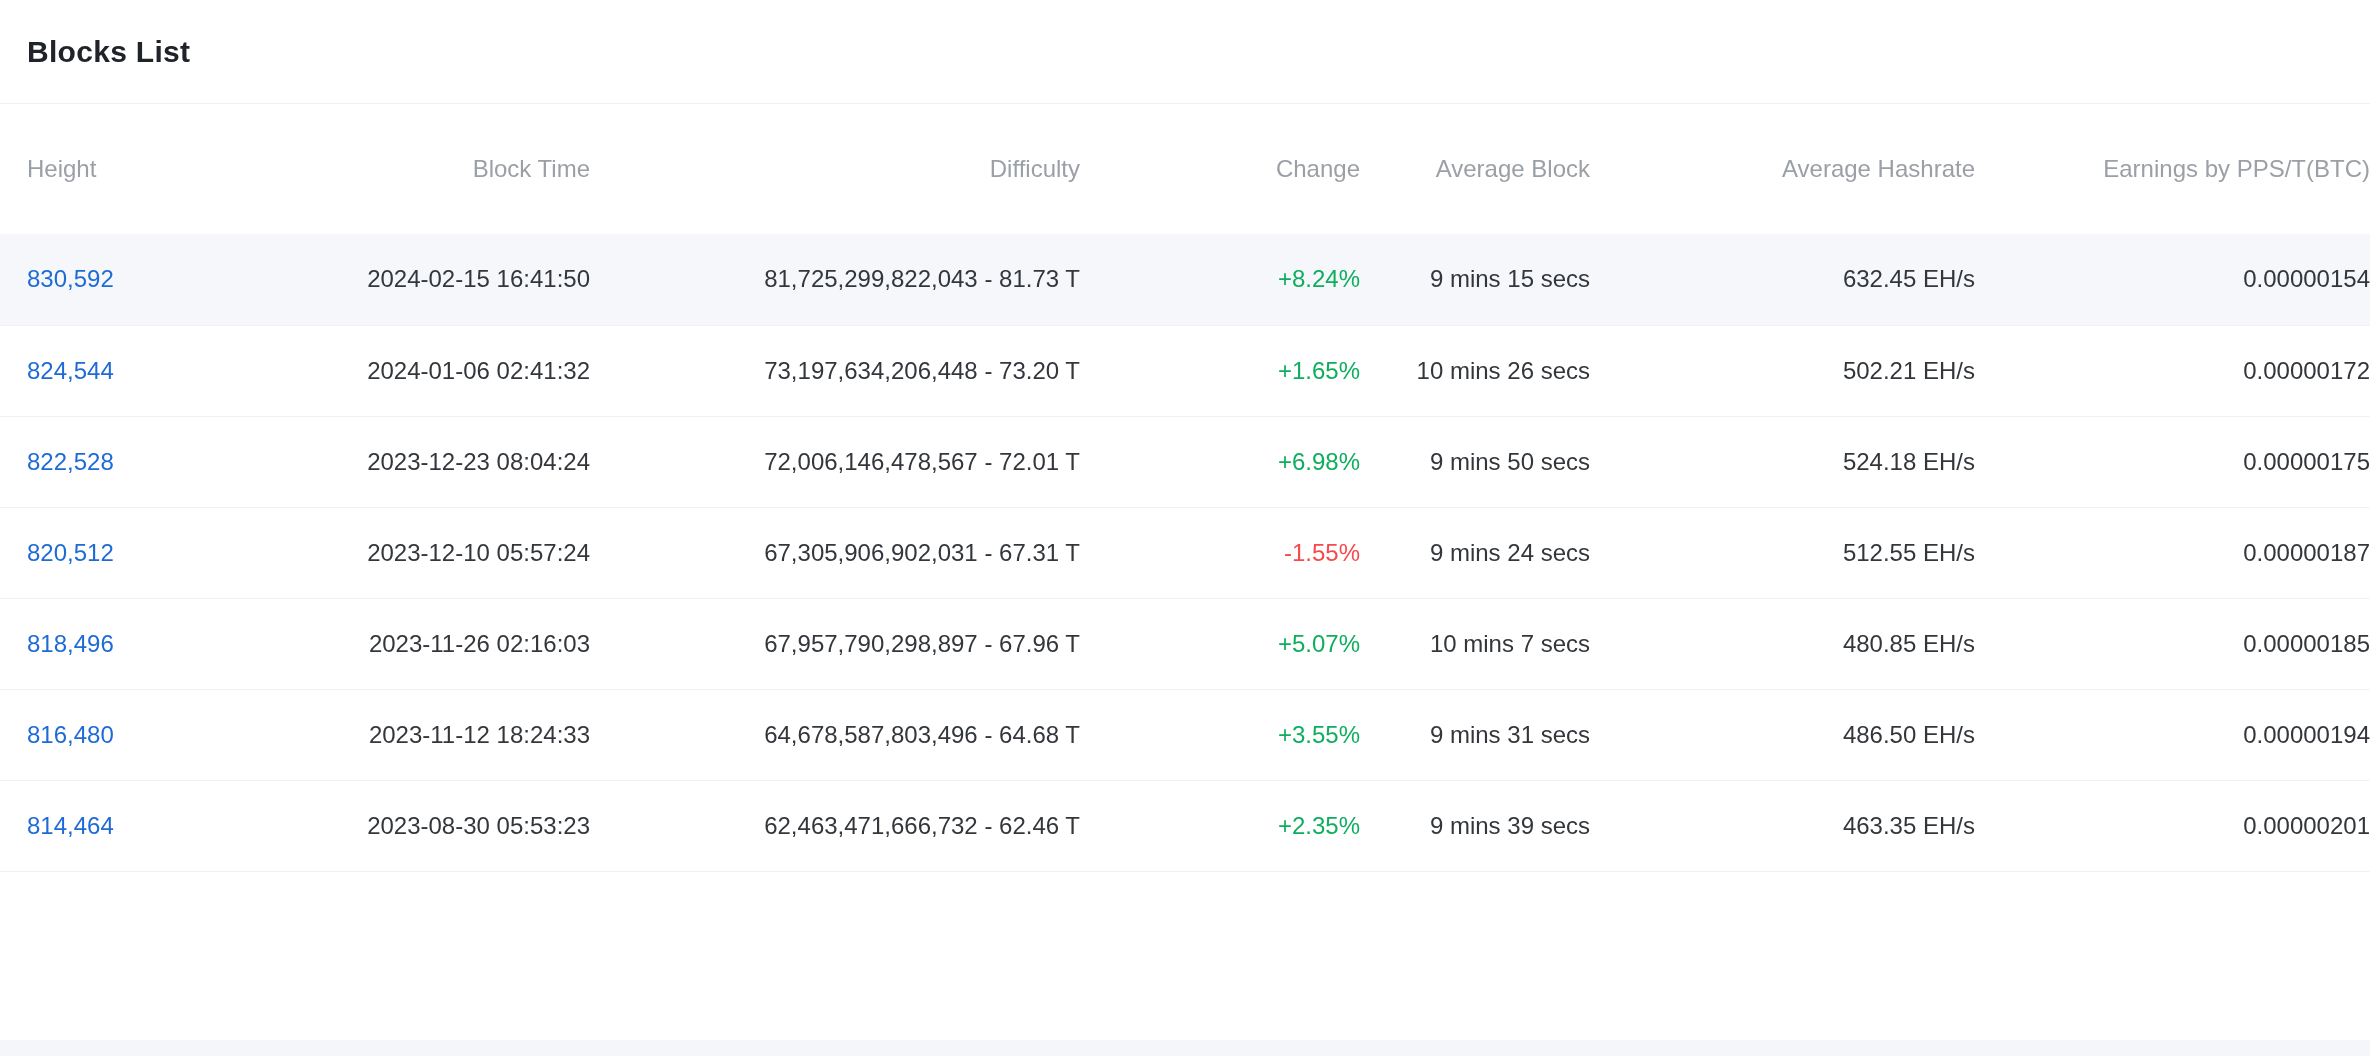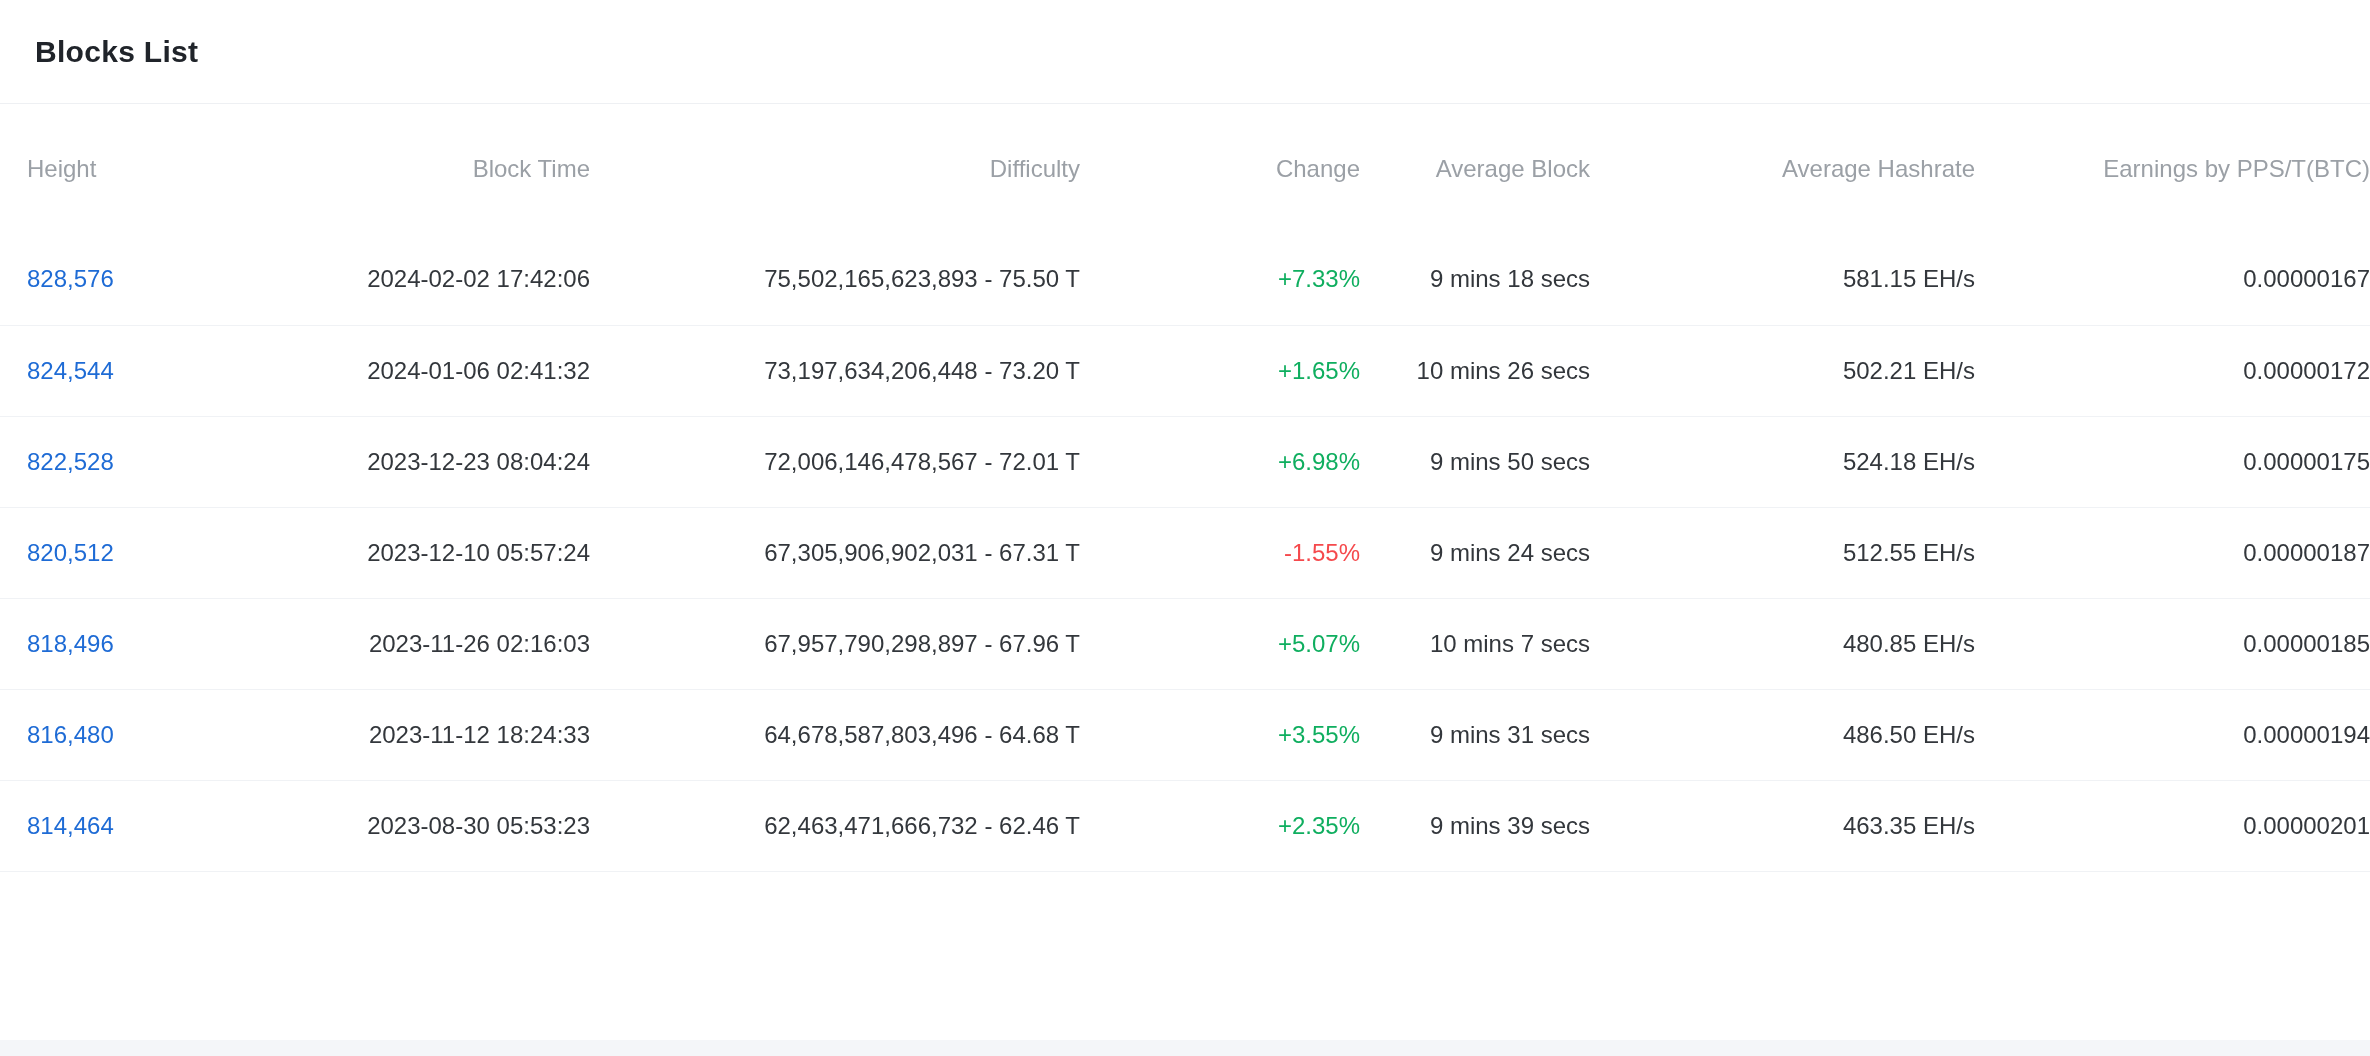--- a/index.html
+++ b/index.html
@@ -16,21 +16,21 @@
     width: 2370px;
     height: 1040px;
     background: #ffffff;
     overflow: hidden;
   }
   .card-header {
     height: 104px;
     border-bottom: 1px solid #eef0f3;
     display: flex;
     align-items: center;
-    padding: 0 35px;
+    padding: 0 27px;
   }
   .title {
     font-size: 30px;
     font-weight: 700;
     color: #20242a;
     letter-spacing: 0.3px;
   }
   table.blocks-table {
     width: 2370px;
     border-collapse: collapse;
@@ -87,28 +87,28 @@
           <th class="al">Height</th>
           <th class="ac">Block Time</th>
           <th class="ac">Difficulty</th>
           <th class="ac">Change</th>
           <th class="ac">Average Block</th>
           <th class="ac">Average Hashrate</th>
           <th class="ar">Earnings by PPS/T(BTC)</th>
         </tr>
     </thead>
     <tbody id="table-body">
-        <tr>
-          <td class="al"><a class="height-link">828,576</a></td>
-          <td class="ac">2024-02-02 17:42:06</td>
-          <td class="ac">75,502,165,623,893 - 75.50 T</td>
-          <td class="ac"><span class="change-up">+7.33%</span></td>
-          <td class="ac">9 mins 18 secs</td>
-          <td class="ac">581.15 EH/s</td>
-          <td class="ar">0.00000167</td>
+        <tr class="highlighted">
+          <td class="al"><a class="height-link">830,592</a></td>
+          <td class="ac">2024-02-15 16:41:50</td>
+          <td class="ac">81,725,299,822,043 - 81.73 T</td>
+          <td class="ac"><span class="change-up">+8.24%</span></td>
+          <td class="ac">9 mins 15 secs</td>
+          <td class="ac">632.45 EH/s</td>
+          <td class="ar">0.00000154</td>
         </tr>
         <tr>
           <td class="al"><a class="height-link">824,544</a></td>
           <td class="ac">2024-01-06 02:41:32</td>
           <td class="ac">73,197,634,206,448 - 73.20 T</td>
           <td class="ac"><span class="change-up">+1.65%</span></td>
           <td class="ac">10 mins 26 secs</td>
           <td class="ac">502.21 EH/s</td>
           <td class="ar">0.00000172</td>
         </tr>

